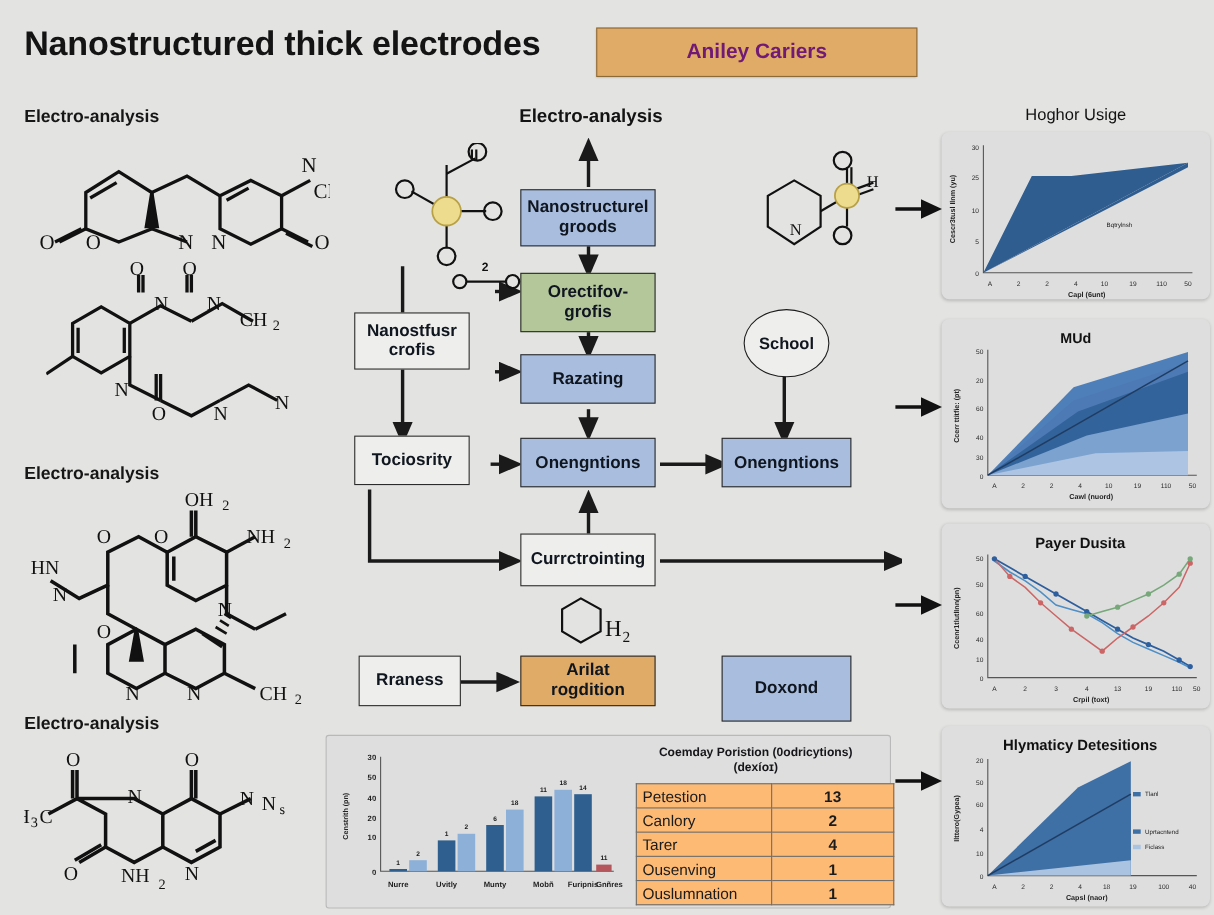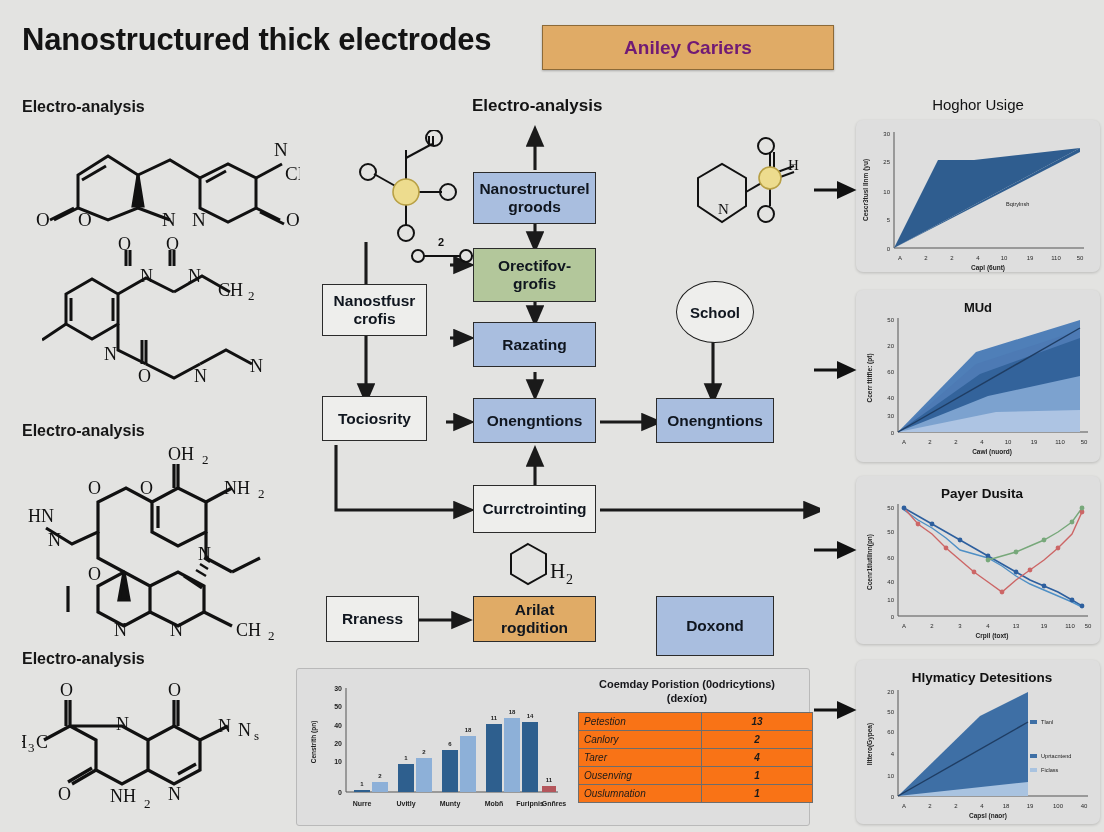--- a/index.html
+++ b/index.html
@@ -65,23 +65,22 @@
   .axlabel{font-size:6px;fill:#2a2a2a;font-family:"Liberation Sans",sans-serif;}
   .axtitle{font-size:6.5px;fill:#222;font-weight:bold;font-family:"Liberation Sans",sans-serif;}
   .legtext{font-size:5.6px;fill:#222;font-family:"Liberation Sans",sans-serif;}
 
   
   .bottompanel{
     position:absolute;left:296px;top:668px;width:512px;height:156px;
     background:#dedede;border:1px solid #b9b9b9;border-radius:3px;
   }
   .tbl{
-    position:absolute;border-collapse:collapse;font-size:10px;color:#1b1b1b;
-    background:#f97316;
-    font-style:italic;
+    position:absolute;border-collapse:collapse;font-size:14px;color:#1b1b1b;
+    background:#fdba74;
   }
   .tbl td{border:1px solid #6d6d6d;padding:2.5px 5px;height:12px;}
   .tbl td.k{width:112px;}
   .tbl td.v{width:100px;text-align:center;font-weight:bold;}
   .tblcap{
     position:absolute;font-size:11px;font-weight:bold;color:#16161a;
     text-align:center;line-height:1.25;
   }
   .barlabel{font-size:6px;fill:#1c1c1c;font-weight:bold;font-family:"Liberation Sans",sans-serif;}
   .baraxis{font-size:7px;fill:#1d1d1d;font-weight:bold;font-family:"Liberation Sans",sans-serif;}

